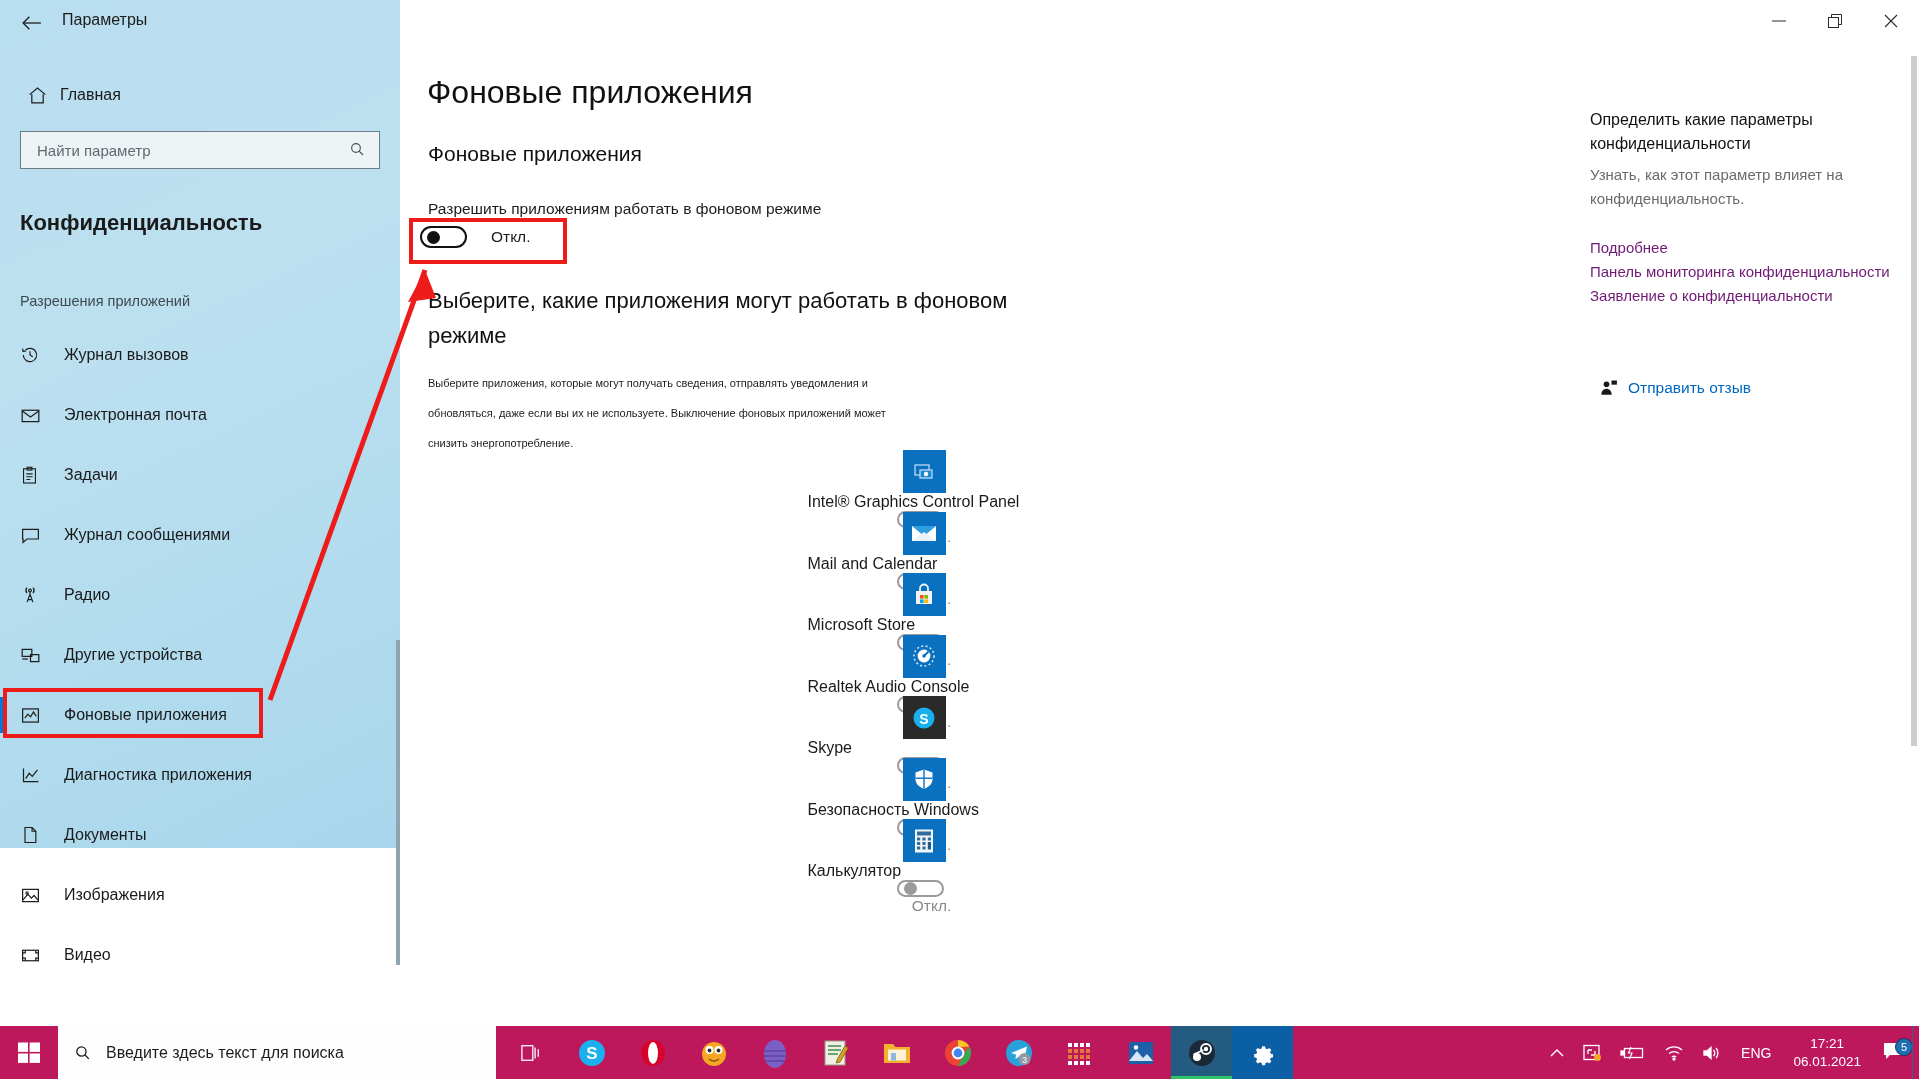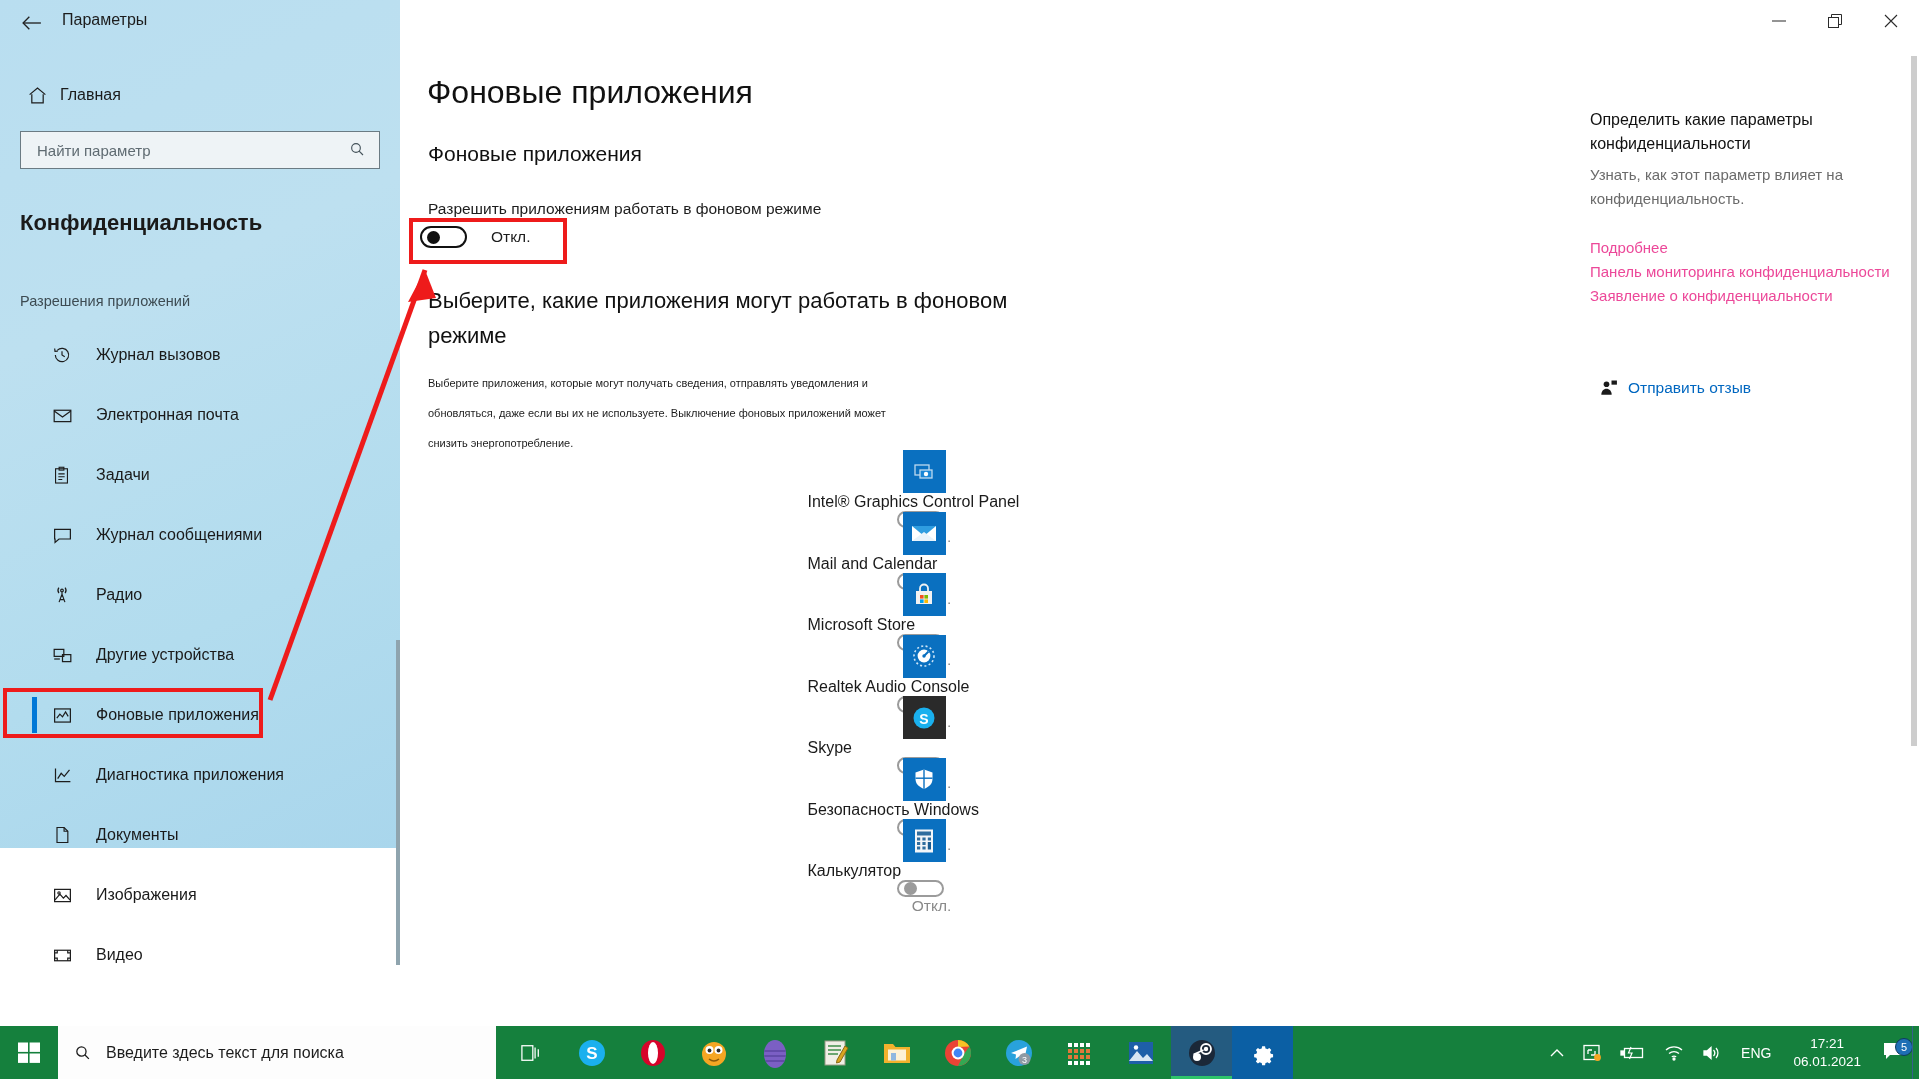--- a/index.html
+++ b/index.html
@@ -53,21 +53,21 @@
 
   .section-title {
     position: absolute; left: 20px; top: 198px;
     font-size: 22px; font-weight: bold; color: #1a1a1a; margin-top: 12px;
   }
   .group-label {
     position: absolute; left: 20px; top: 293px;
     font-size: 14.5px; color: #3d4b52;
   }
 
-  .nav { position: absolute; left: 0; top: 325px; width: 400px; padding-left: 32px; }
+  .nav { position: absolute; left: 0; top: 325px; width: 400px; }
   .nav-item {
     position: relative; height: 60px; display: flex; align-items: center;
     padding-left: 20px; cursor: pointer;
   }
   .nav-item .ic { width: 44px; display: flex; align-items: center; color: #1d1d1d; }
   .nav-item .lb { font-size: 16px; color: #1a1a1a; white-space: nowrap; }
   .nav-item.selected::before {
     content: ""; position: absolute; left: 0; top: 12px; width: 5px; height: 36px;
     background: #0078d7;
   }
@@ -111,38 +111,38 @@
   }
   .app-toggle .knob { width: 13px; height: 13px; border-radius: 50%; background: #9b9b9b; margin-left: 5px; }
   .app-state { margin-left: 23px; font-size: 15.5px; color: #8a8a8a; }
   .content-scroll-thumb { position: absolute; right: 2px; top: 8px; width: 6px; height: 690px; background: #cdcdcd; }
 
   
   .rightpanel { position: absolute; left: 1590px; top: 48px; width: 329px; height: 978px; background: #fff; }
   .rp-h { position: absolute; left: 0; top: 60px; width: 290px; font-size: 16px; line-height: 24px; color: #111; }
   .rp-p { position: absolute; left: 0; top: 115px; width: 300px; font-size: 15px; line-height: 24px; color: #6b6b6b; }
   .rp-links { position: absolute; left: 0; top: 188px; width: 300px; }
-  .rp-links a { display: block; font-size: 15px; line-height: 24px; color: #ec4899; text-decoration: none; cursor: pointer; }
+  .rp-links a { display: block; font-size: 15px; line-height: 24px; color: #701a75; text-decoration: none; cursor: pointer; }
   .rp-feedback { position: absolute; left: 0; top: 330px; display: flex; align-items: center; }
   .rp-feedback .ic { width: 38px; display: flex; justify-content: center; color: #1a1a1a; }
   .rp-feedback .lb { font-size: 15.5px; color: #0067c0; cursor: pointer; }
 
   
   .ann-box-nav {
     position: absolute; left: 3px; top: 688px; width: 260px; height: 50px;
     border: 4px solid #ee1b1b; pointer-events: none;
   }
   .ann-box-toggle {
     position: absolute; left: 409px; top: 218px; width: 158px; height: 46px;
     border: 4px solid #ee1b1b; pointer-events: none;
   }
   .ann-arrow { position: absolute; left: 240px; top: 240px; pointer-events: none; }
 
   
-  .taskbar { position: absolute; left: 0; bottom: 0; width: 1919px; height: 53px; background: #15803d; }
+  .taskbar { position: absolute; left: 0; bottom: 0; width: 1919px; height: 53px; background: #be185d; }
   .start-btn { position: absolute; left: 0; top: 0; width: 58px; height: 53px;
                display:flex; align-items:center; justify-content:center; cursor: pointer; }
   .tb-search { position: absolute; left: 58px; top: 0; width: 438px; height: 53px;
                background: #fdfdfd; display: flex; align-items: center; cursor: text; }
   .tb-search .si { width: 48px; display: flex; justify-content: center; color: #1a1a1a; font-size: 17px; }
   .tb-search .ph { font-size: 16px; color: #1d1d1d; }
   .tb-apps { position: absolute; left: 500px; top: 0; height: 53px; display: flex; align-items: center; }
   .tb-app { width: 61px; height: 53px; display: flex; align-items: center; justify-content: center;
             cursor: pointer; position: relative; }
   .tb-app.active { background: #245b80; }

